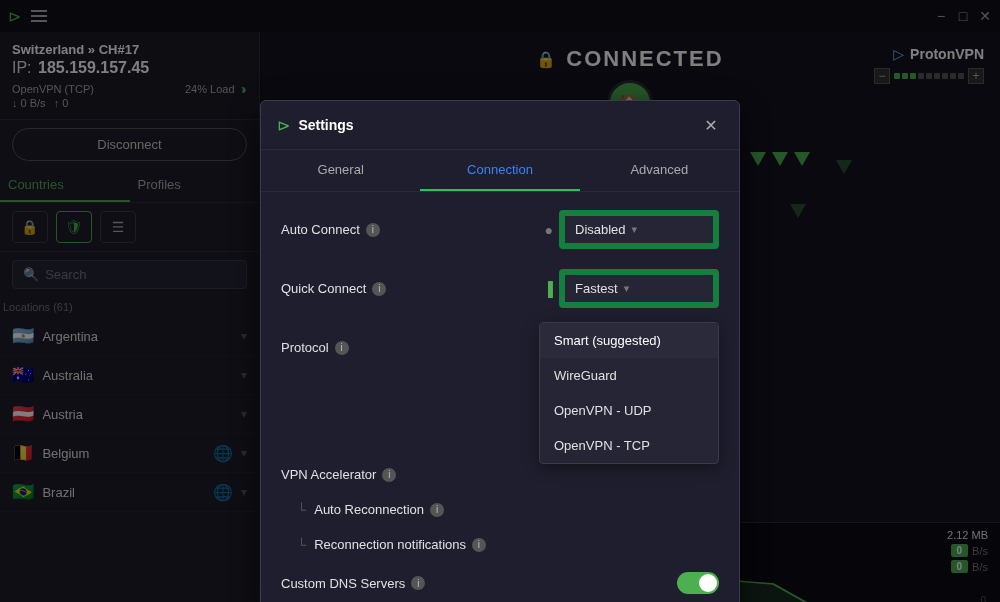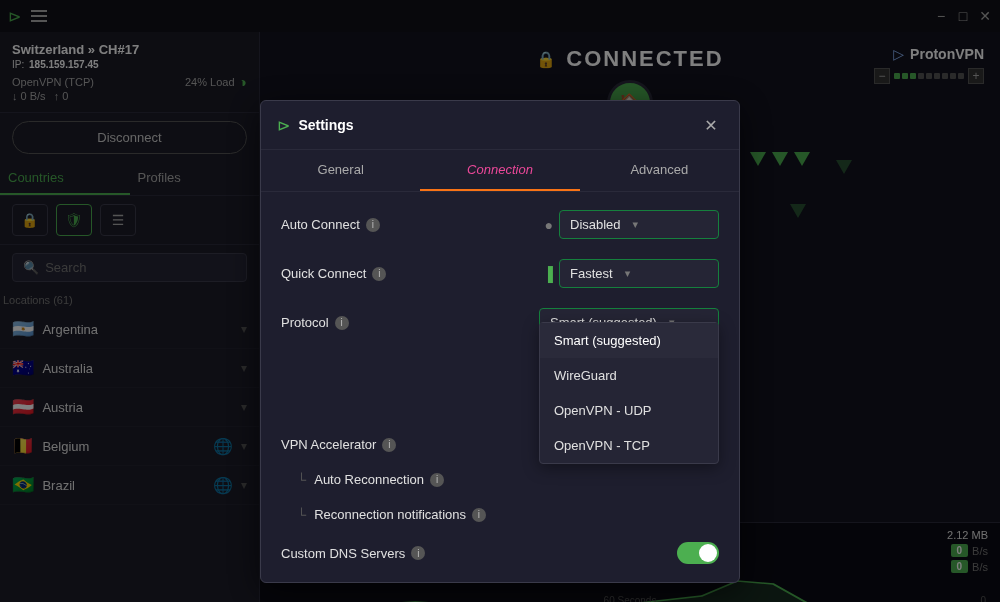--- a/index.html
+++ b/index.html
@@ -90,21 +90,21 @@
       padding: 10px 12px;
       background: #1a1a25;
       border-bottom: 1px solid #2a2a3a;
     }
     .server-name {
       color: #fff;
       font-size: 13px;
       font-weight: 600;
     }
     .ip-info {
-      font-size: 10px;
+      font-size: 16px;
       color: #aaa;
       margin-top: 2px;
     }
     .ip-info span { color: #e0e0e0; }
     .connection-meta {
       display: flex;
       justify-content: space-between;
       align-items: center;
       margin-top: 4px;
     }
@@ -406,23 +406,22 @@
     .dialog-tab {
       flex: 1;
       padding: 12px 20px;
       text-align: center;
       font-size: 13px;
       color: #aaa;
       cursor: pointer;
       border-bottom: 2px solid transparent;
     }
     .dialog-tab.active {
-      color: #ec4899;
-      border-bottom: 2px solid #f97316;
-      font-style: italic;
+      color: #3b82f6;
+      border-bottom: 2px solid #22c55e;
     }
 
     .dialog-body {
       padding: 8px 0;
       position: relative;
     }
 
     .settings-row {
       display: flex;
       align-items: center;
@@ -449,29 +448,29 @@
       justify-content: center;
       cursor: pointer;
     }
     .settings-control {
       display: flex;
       align-items: center;
       gap: 6px;
     }
     .dropdown-selector {
       background: #252535;
-      border: 1px solid #15803d;
+      border: 6px solid #15803d;
       color: #e0e0e0;
       padding: 6px 10px;
       border-radius: 4px;
       font-size: 13px;
       cursor: pointer;
       display: flex;
       align-items: center;
-      gap: 12px;
+      gap: 6px;
       min-width: 160px;
     }
     .dropdown-selector .chevron { color: #777; font-size: 11px; }
     .dot-icon { color: #777; font-size: 14px; }
     .bar-icon { color: #4CAF50; font-size: 14px; }
 
     
     .protocol-dropdown {
       position: absolute;
       right: 20px;

